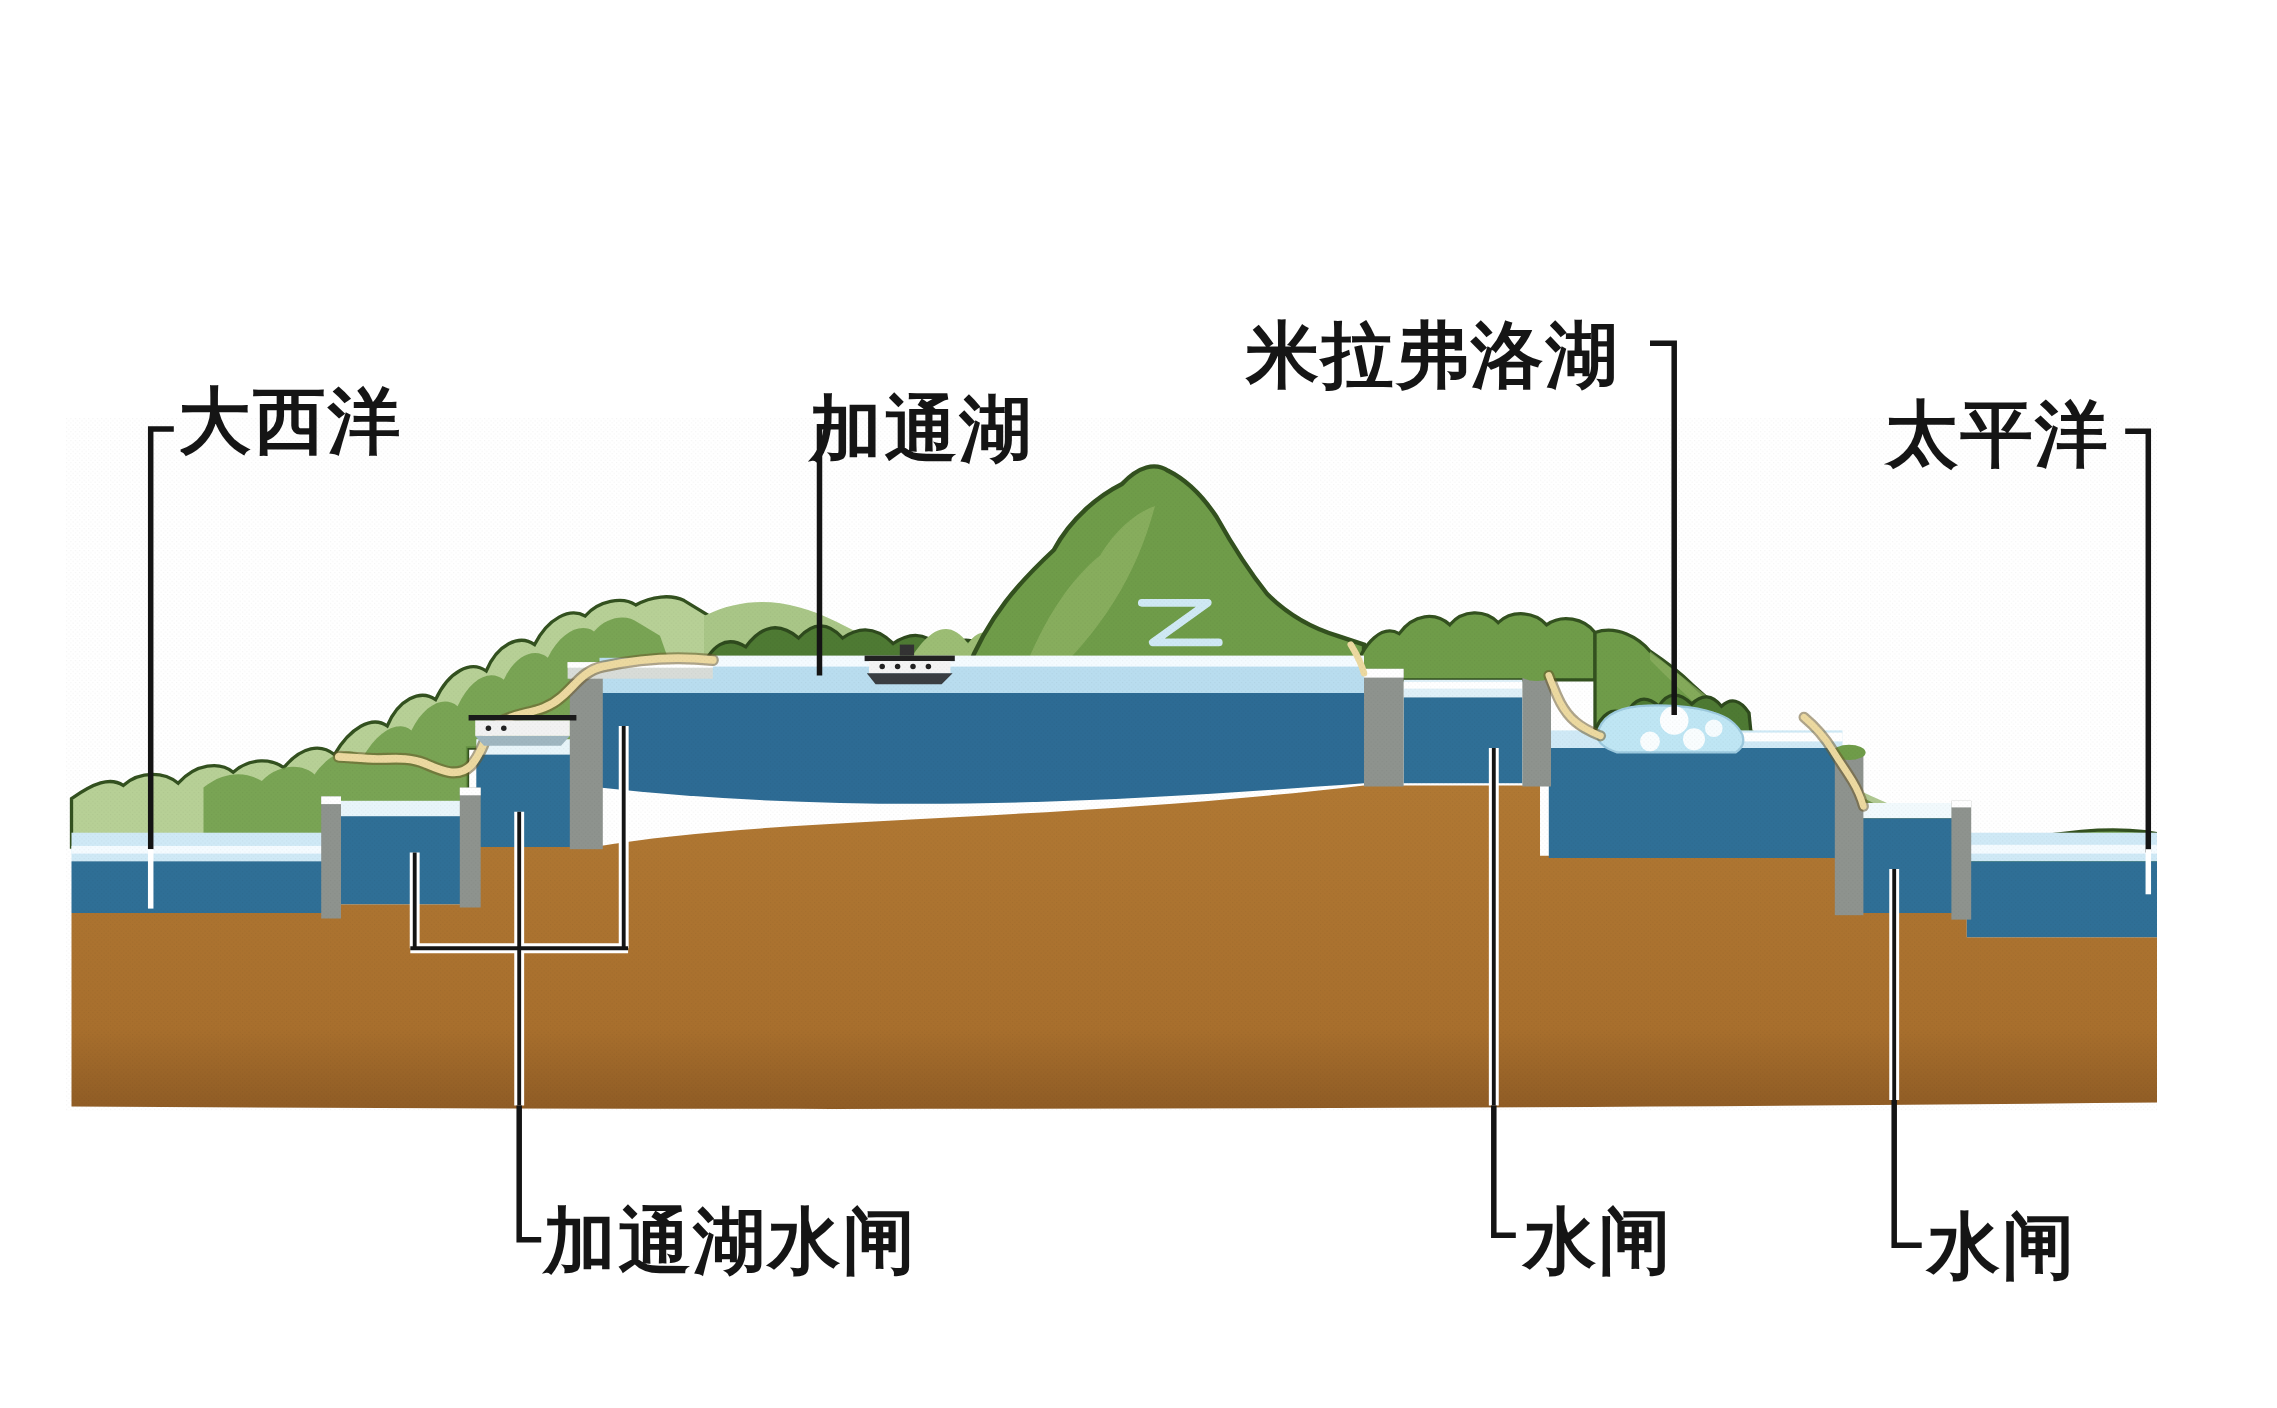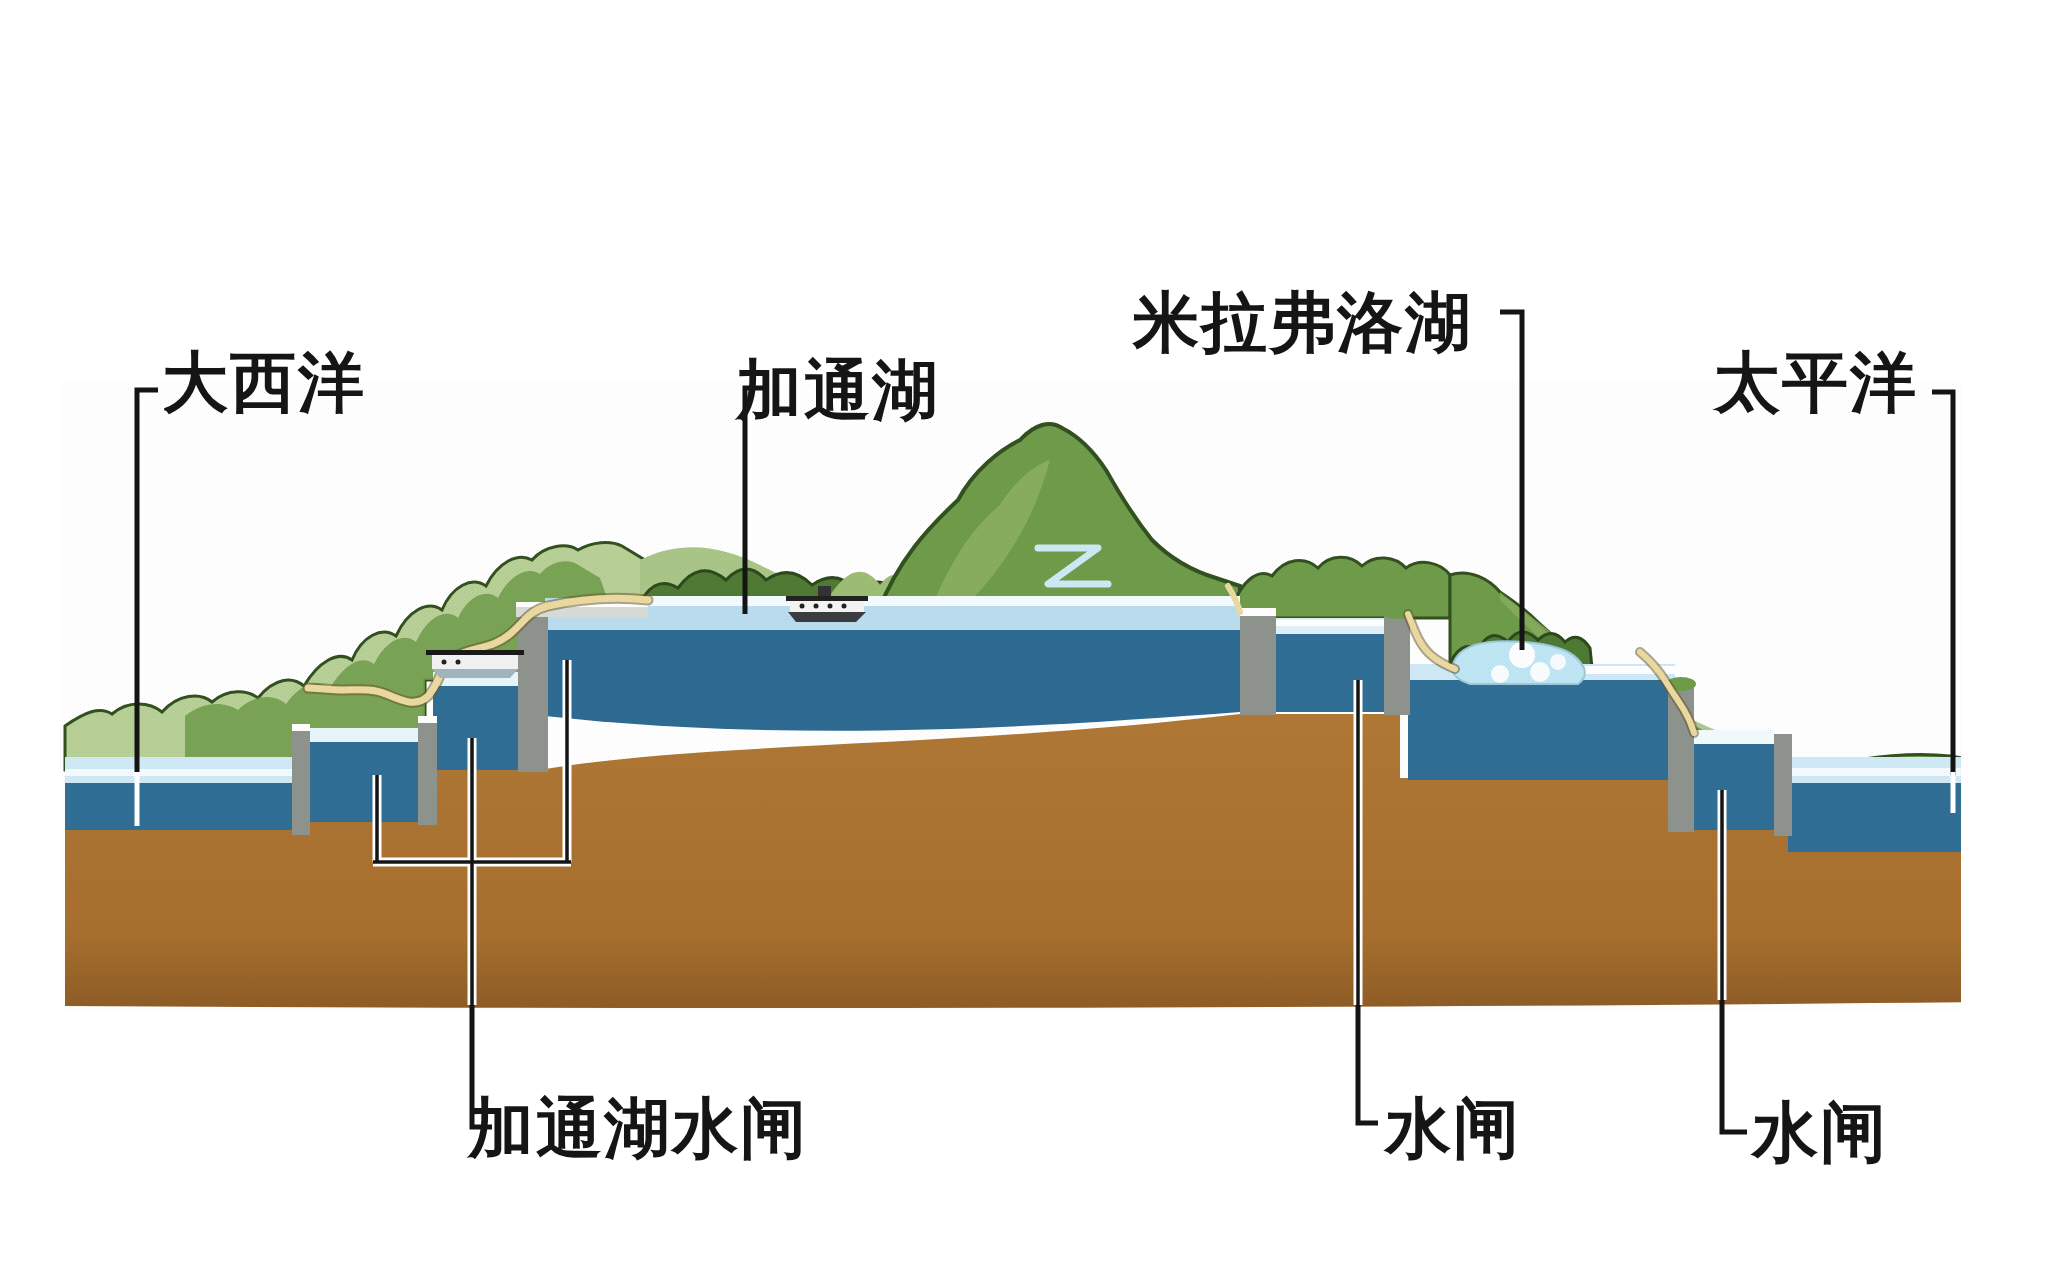--- a/index.html
+++ b/index.html
@@ -260,18 +260,18 @@
     <g fill="none">
       <path stroke="var(--line_white,#ffffff)" stroke-width="9" d="M1722,790 L1722,1000"></path>
       <path stroke="var(--line_black,#141414)" stroke-width="3.5" d="M1722,790 L1722,1000"></path>
       <path stroke="var(--line_black,#141414)" stroke-width="5" d="M1722,1000 L1722,1132 L1747,1132"></path>
     </g>
   </svg>
 
   <div class="lbl" style="left:162px;top:348px">大西洋</div>
   <div class="lbl" style="left:736px;top:356px">加通湖</div>
   <div class="lbl" style="left:1133px;top:288px">米拉弗洛湖</div>
-  <div class="lbl" style="left:1714px;top:348px">太平洋</div>
-  <div class="lbl" style="left:468px;top:1094px">加通湖水闸</div>
+  <div class="lbl" style="left:1714px;top:360px">太平洋</div>
+  <div class="lbl" style="left:494px;top:1094px">加通湖水闸</div>
   <div class="lbl" style="left:1385px;top:1094px">水闸</div>
   <div class="lbl" style="left:1752px;top:1098px">水闸</div>
 
 </div>
 
 </body></html>

